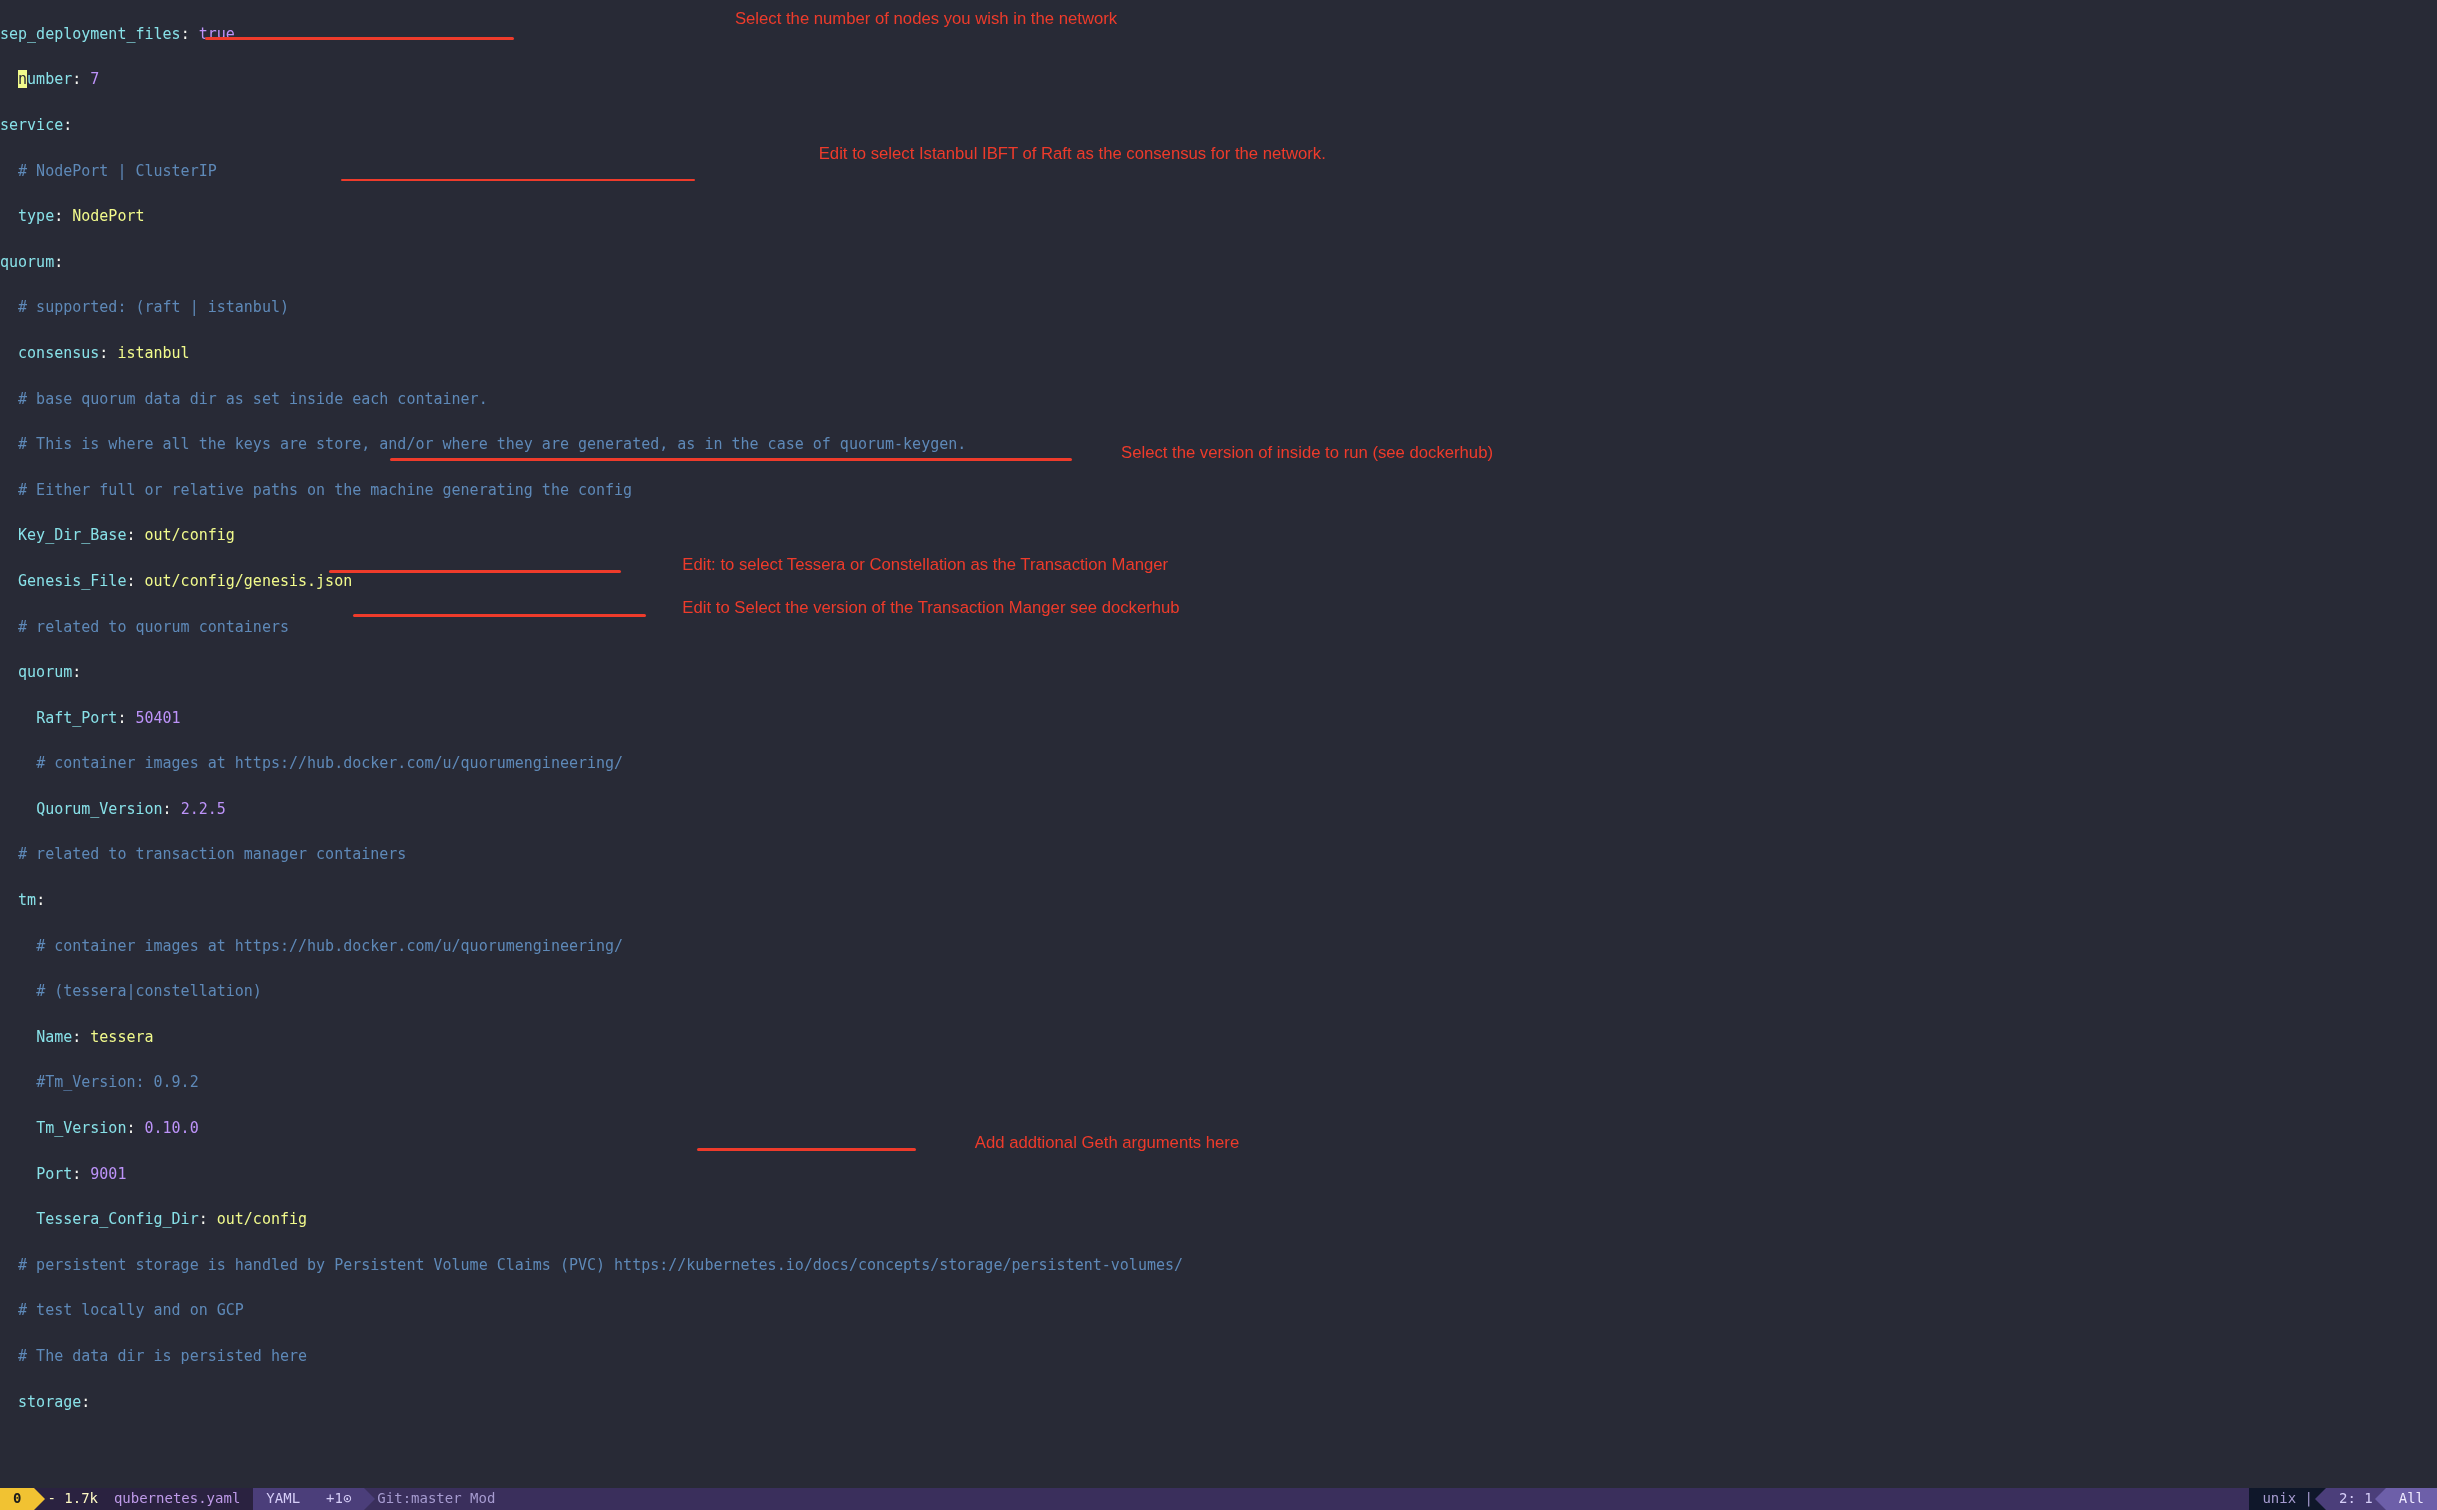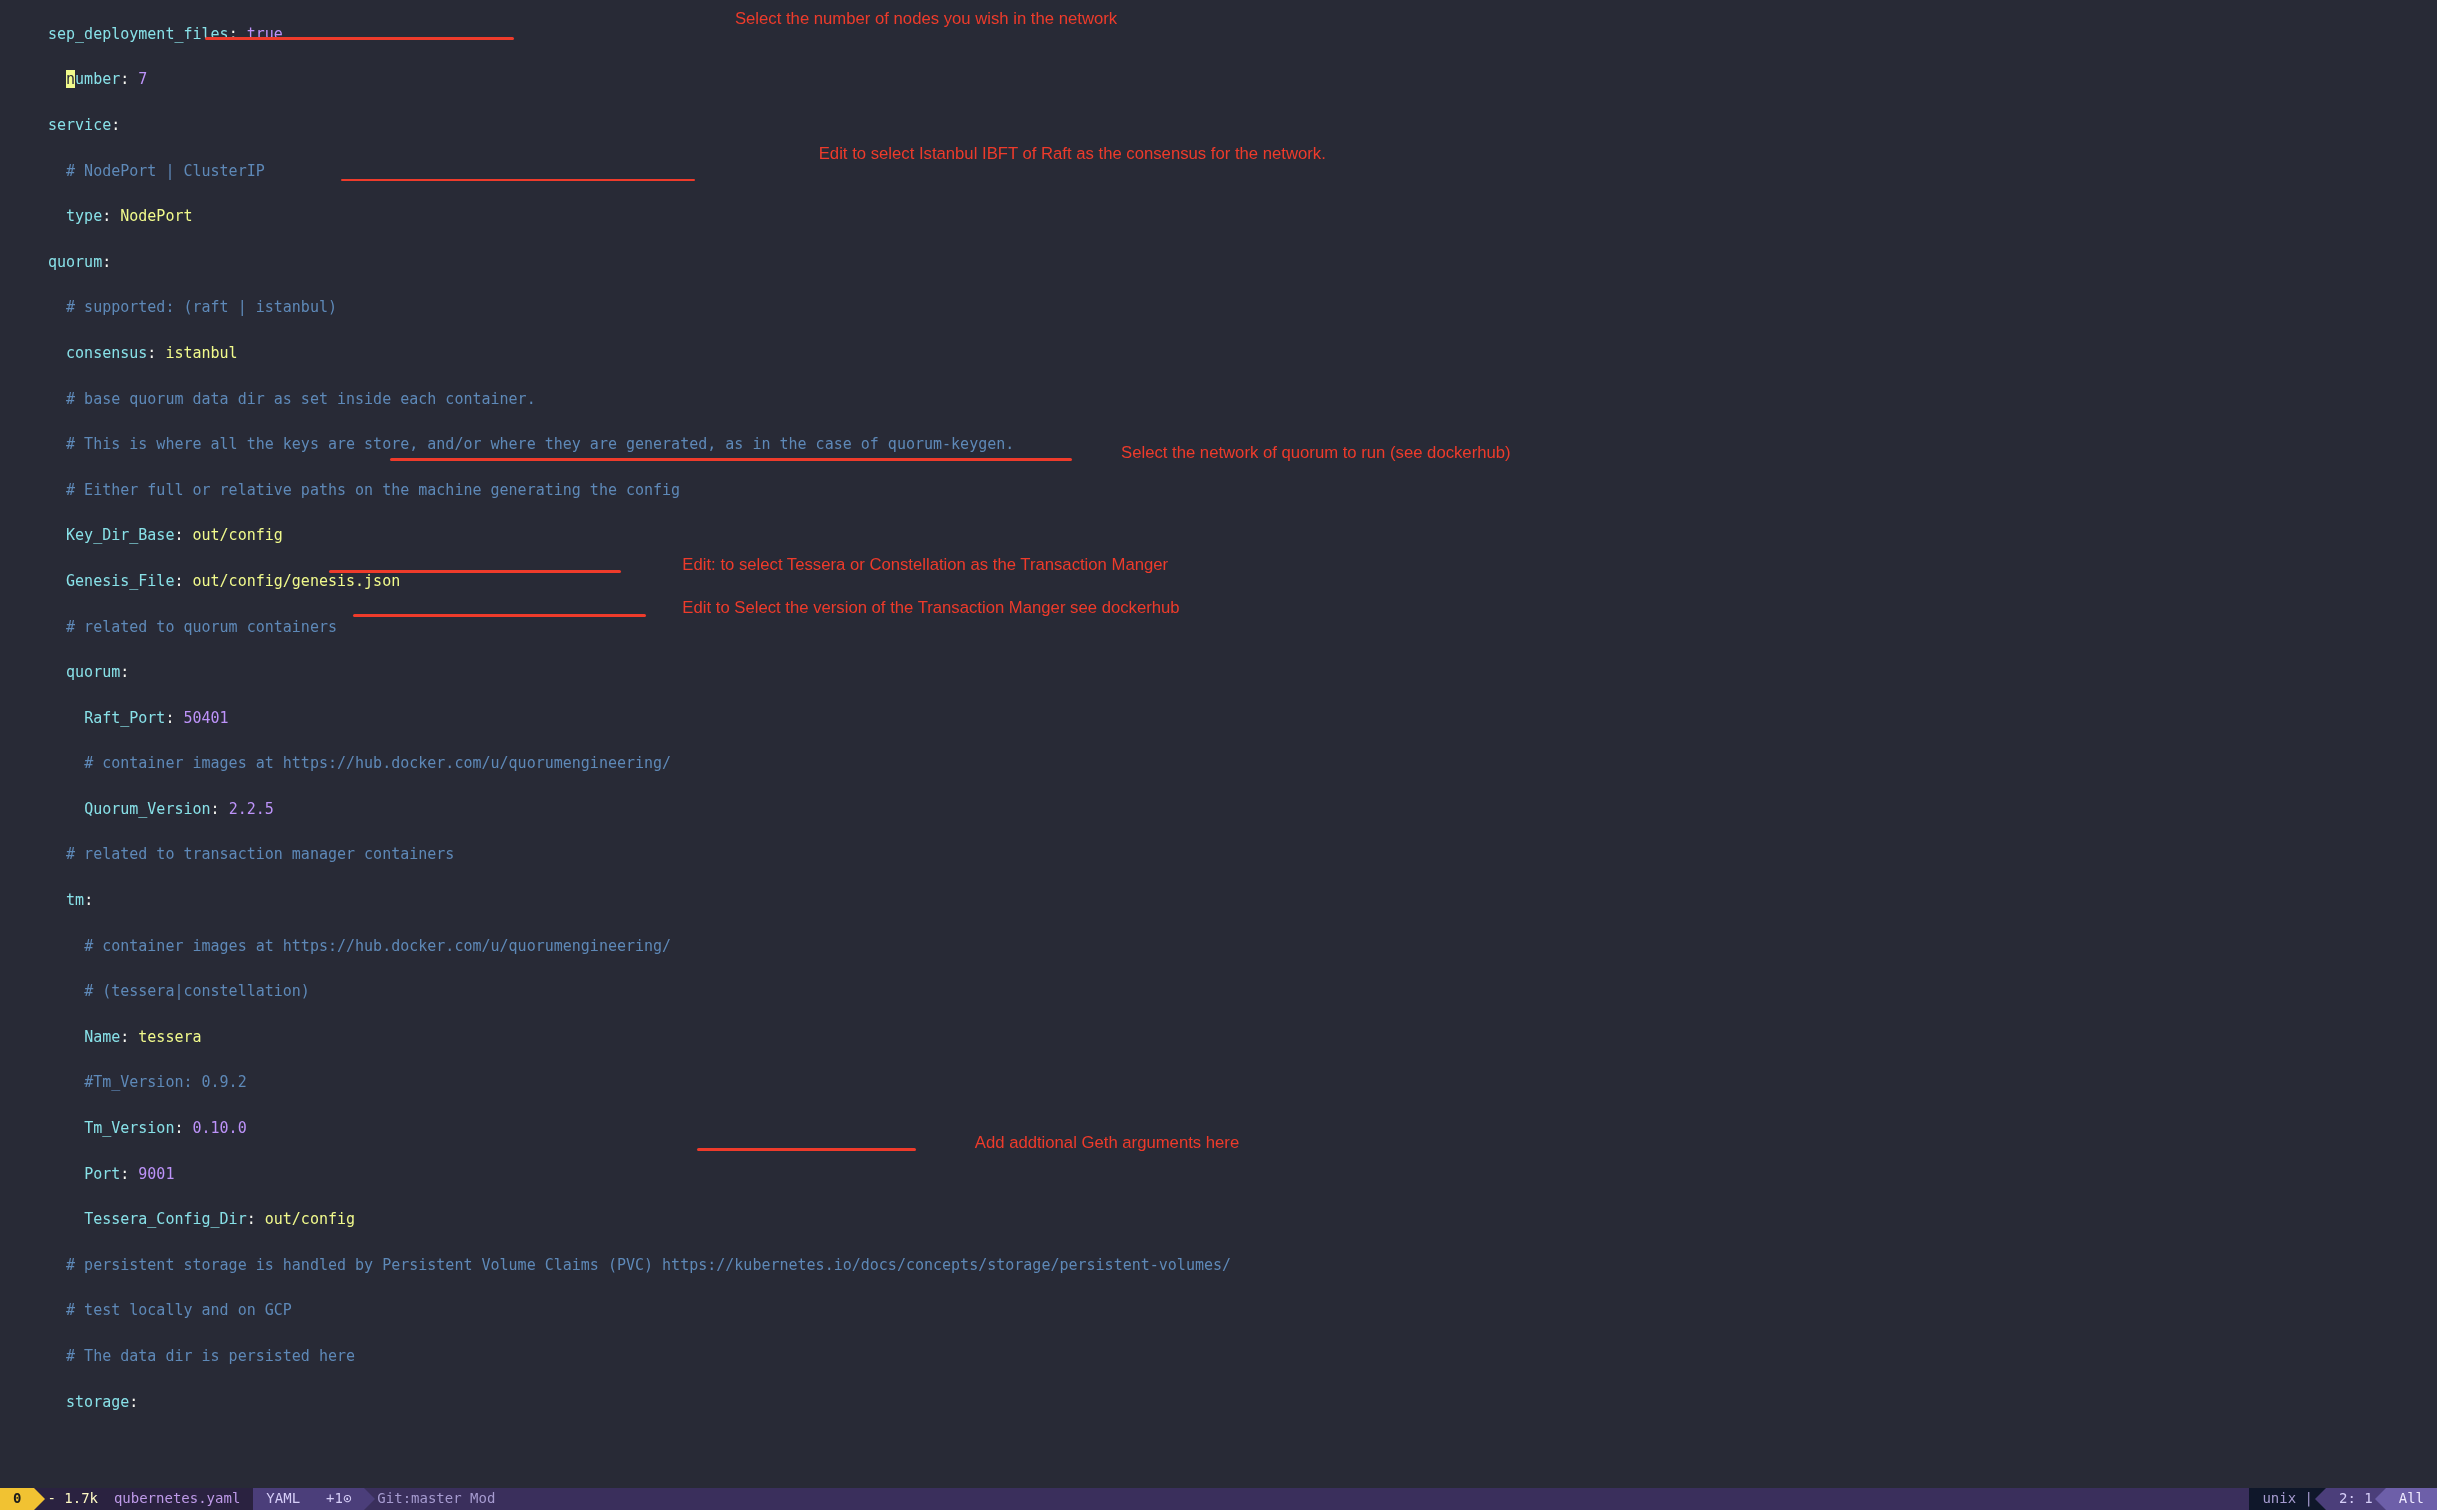--- a/index.html
+++ b/index.html
@@ -12,21 +12,21 @@
     line-height: 1.52;
     overflow: hidden;
   }
   .editor {
     position: relative;
     width: 100%;
     height: calc(100% - 22.5px);
     white-space: pre;
     color: #f8f8f2;
   }
-  .line { white-space: pre; padding-left: 48px; }
+  .line { white-space: pre; }
   .key   { color: #88e1e8; }
   .val   { color: #f1fa8c; }
   .num   { color: #bd93f9; }
   .bool  { color: #bd93f9; }
   .cmt   { color: #5e89b8; }
   .plain { color: #f8f8f2; }
   .cursor { background:#f1fa8c; color:#282a36; }
 
   
   .anno {
@@ -157,21 +157,21 @@
   <div class="underline" style="left:8.4%;  top:2.5%;  width:12.7%;"></div>
   <div class="underline" style="left:14.0%; top:12.0%; width:14.5%;"></div>
   <div class="underline" style="left:16.0%; top:30.8%; width:28.0%;"></div>
   <div class="underline" style="left:13.5%; top:38.3%; width:12.0%;"></div>
   <div class="underline" style="left:14.5%; top:41.3%; width:12.0%;"></div>
   <div class="underline" style="left:28.6%; top:77.2%; width:9.0%;"></div>
 
   
   <div class="anno" style="left:24%; top:0.6%; width:28%; text-align:center;">Select the  number of nodes you wish in the network</div>
   <div class="anno" style="left:32%; top:9.7%; width:24%; text-align:center;">Edit to select Istanbul IBFT of Raft as the consensus for the network.</div>
-  <div class="anno" style="left:46%; top:29.8%; width:33%;">Select  the network of quorum to  run (see dockerhub)</div>
+  <div class="anno" style="left:46%; top:29.8%; width:33%;">Select  the version of inside to  run (see dockerhub)</div>
   <div class="anno" style="left:28%; top:37.3%; width:40%;">Edit: to select Tessera or Constellation as the Transaction Manger</div>
   <div class="anno" style="left:28%; top:40.2%; width:40%;">Edit to Select the version of the Transaction Manger see dockerhub</div>
   <div class="anno" style="left:40%; top:76.2%; width:30%;">Add addtional Geth  arguments here</div>
 </div>
 
 <div class="statusbar">
   <div class="seg seg-warn arrow-r">
       <span>0</span>
     </div>
   <div class="seg seg-dark">

